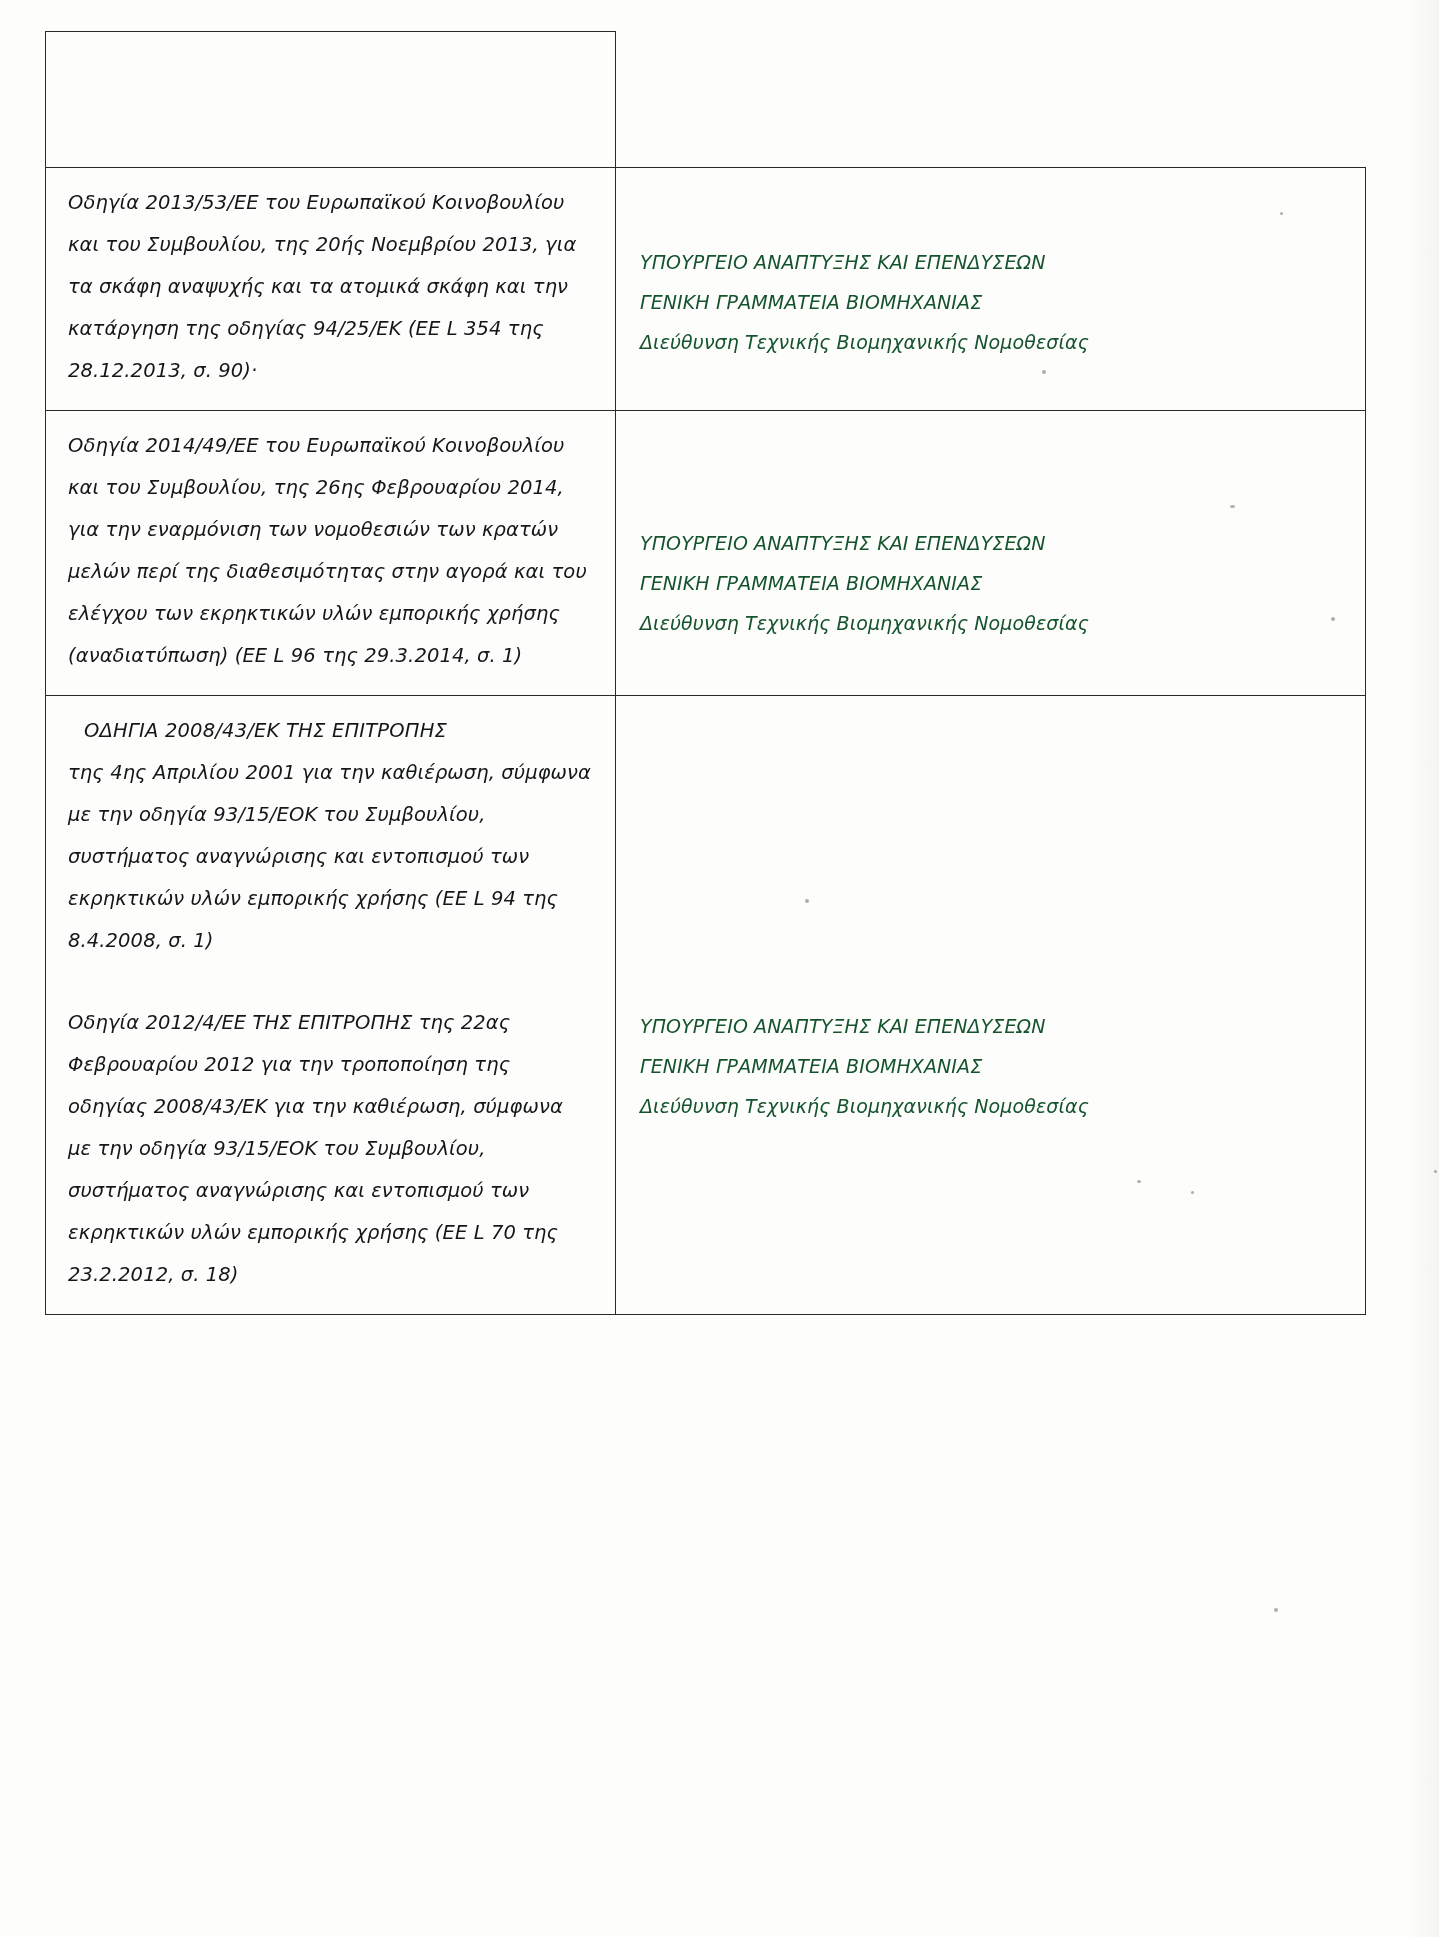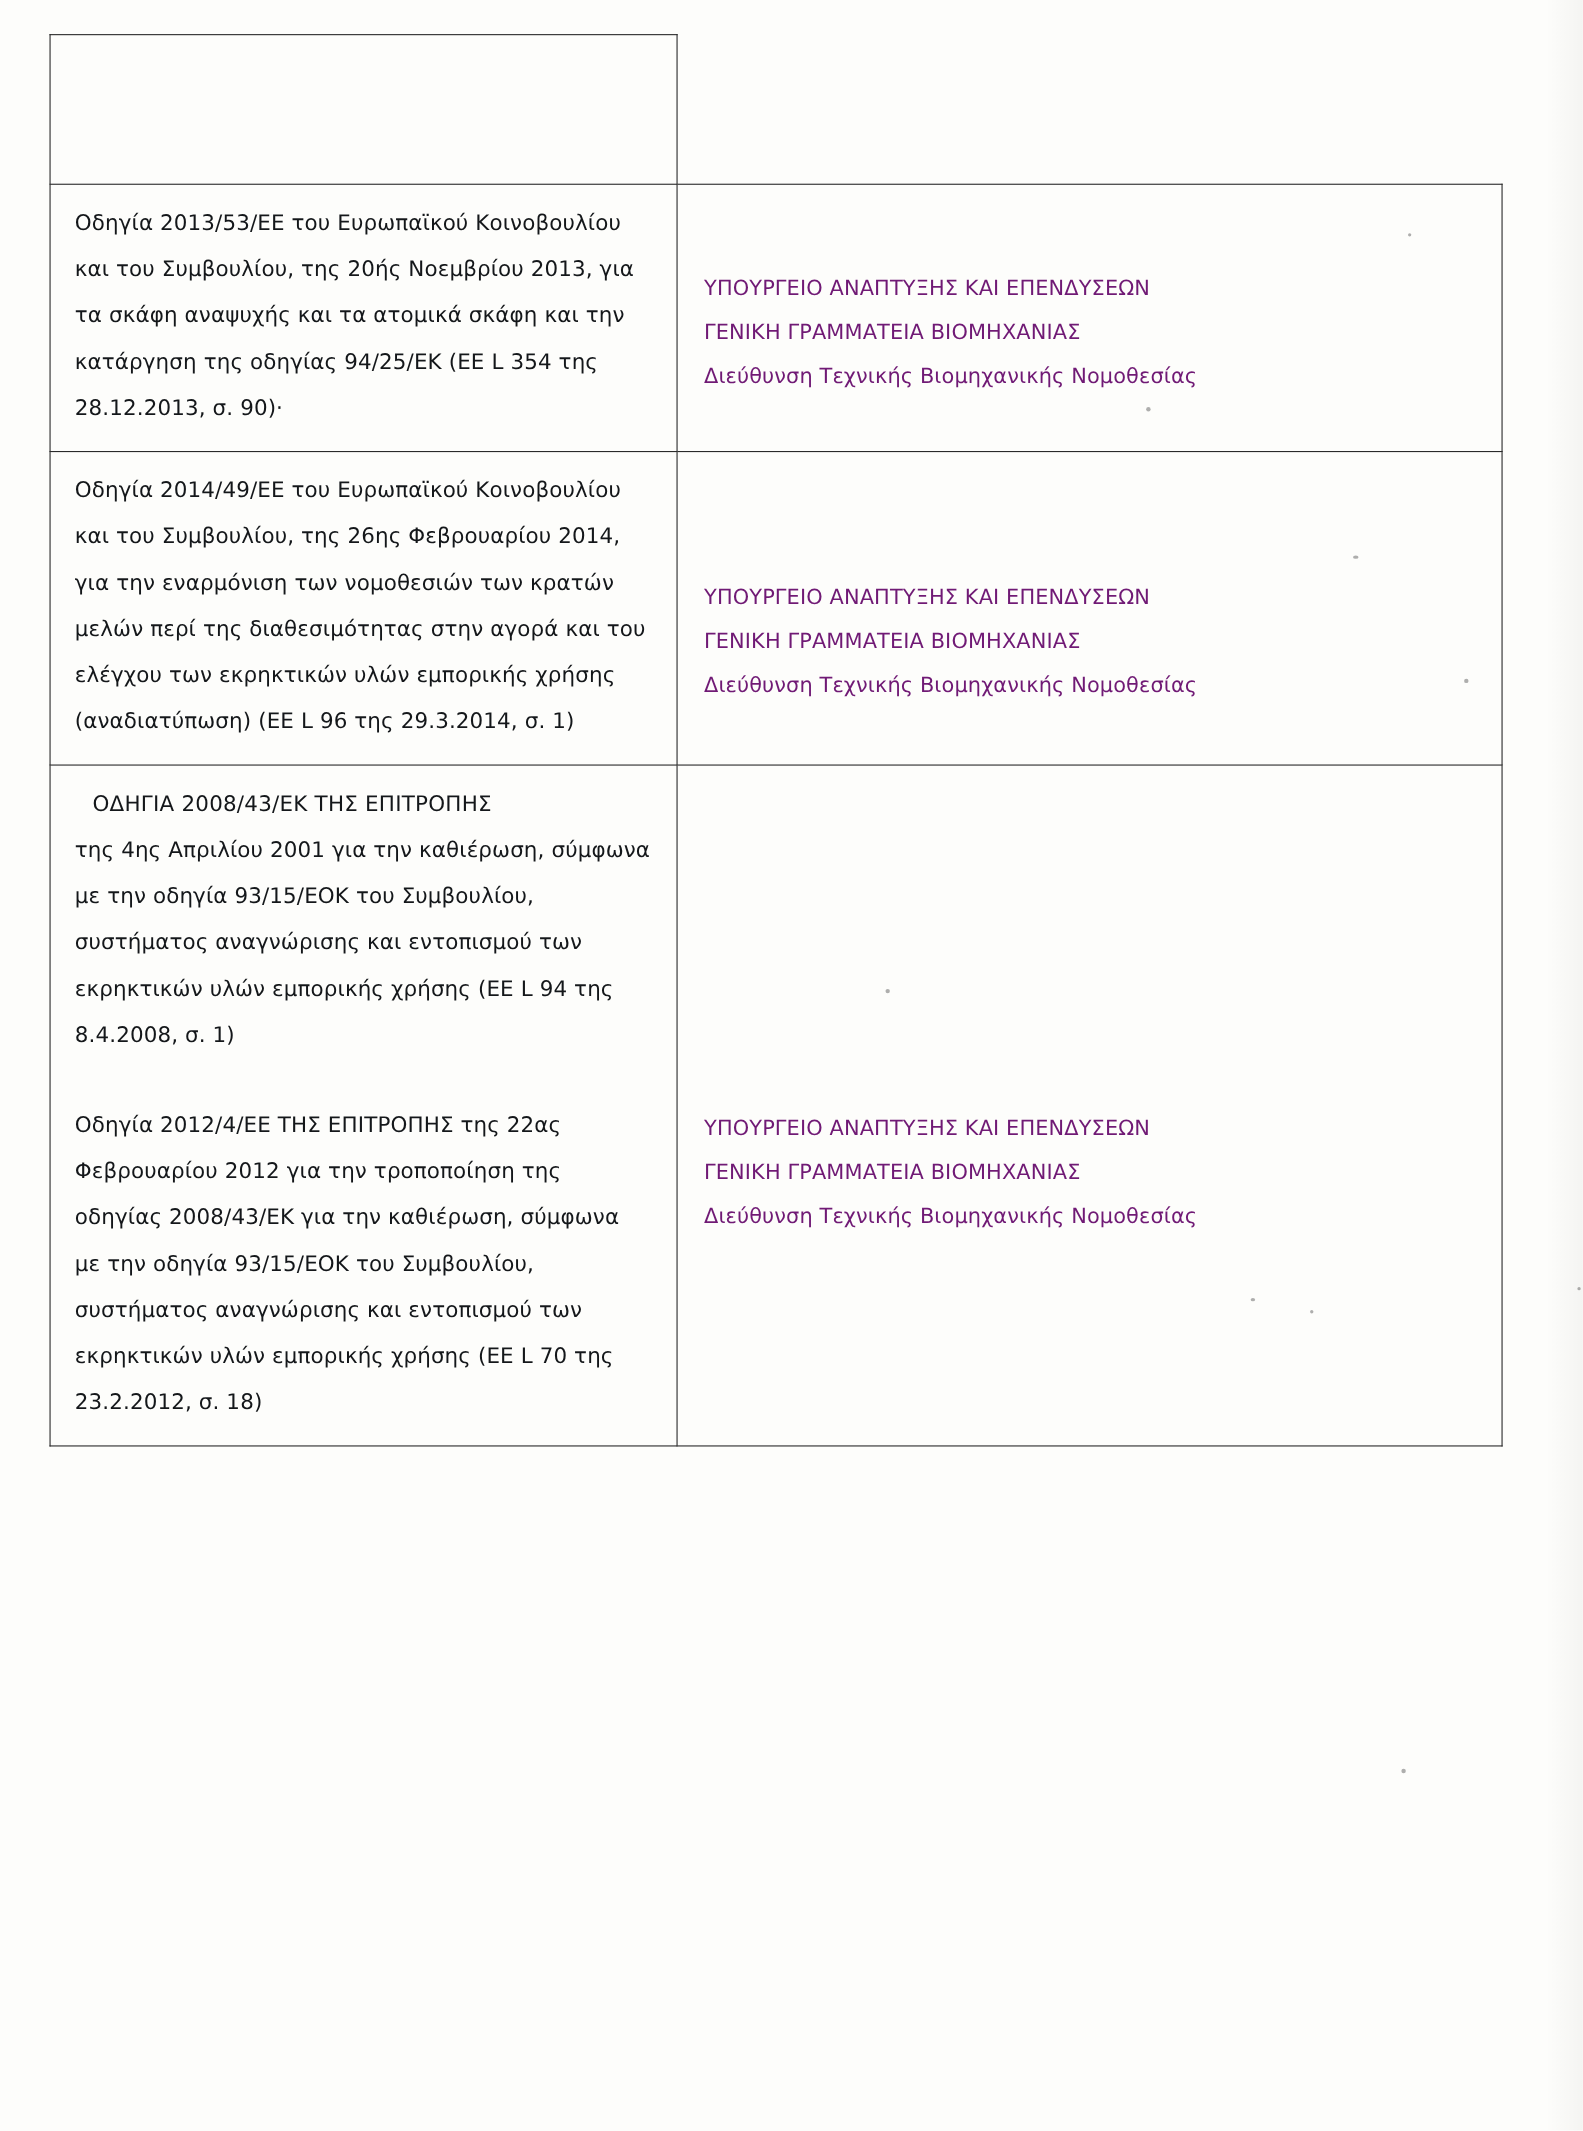--- a/index.html
+++ b/index.html
@@ -14,20 +14,21 @@
     font-family: "Liberation Sans", sans-serif;
     color: #1a1a1a;
     overflow: hidden;
   }
 
   
   .page {
     position: absolute;
     inset: 0;
     background: #fdfdfb;
+    font-style: italic;
   }
 
   
   .doc-table {
     position: absolute;
     left: 45px;
     top: 31px;
     width: 1320px;
     border-collapse: collapse;
     table-layout: fixed;
@@ -73,21 +74,21 @@
   }
   .legal-text .caps {
     letter-spacing: 0.2px;
     margin-left: 16px;
   }
 
   .authority {
     font-family: "DejaVu Sans", sans-serif;
     font-size: 19px;
     line-height: 40px;
-    color: #701a75;
+    color: #14532d;
     letter-spacing: 0.1px;
   }
   .authority div { white-space: nowrap; }
 
   .r1 .col-right .cell-inner-right { padding-top: 74px; }
   .r2 .col-right .cell-inner-right { padding-top: 112px; }
   .r3 .col-right .cell-inner-right { padding-top: 310px; }
 
   
   .speck {

